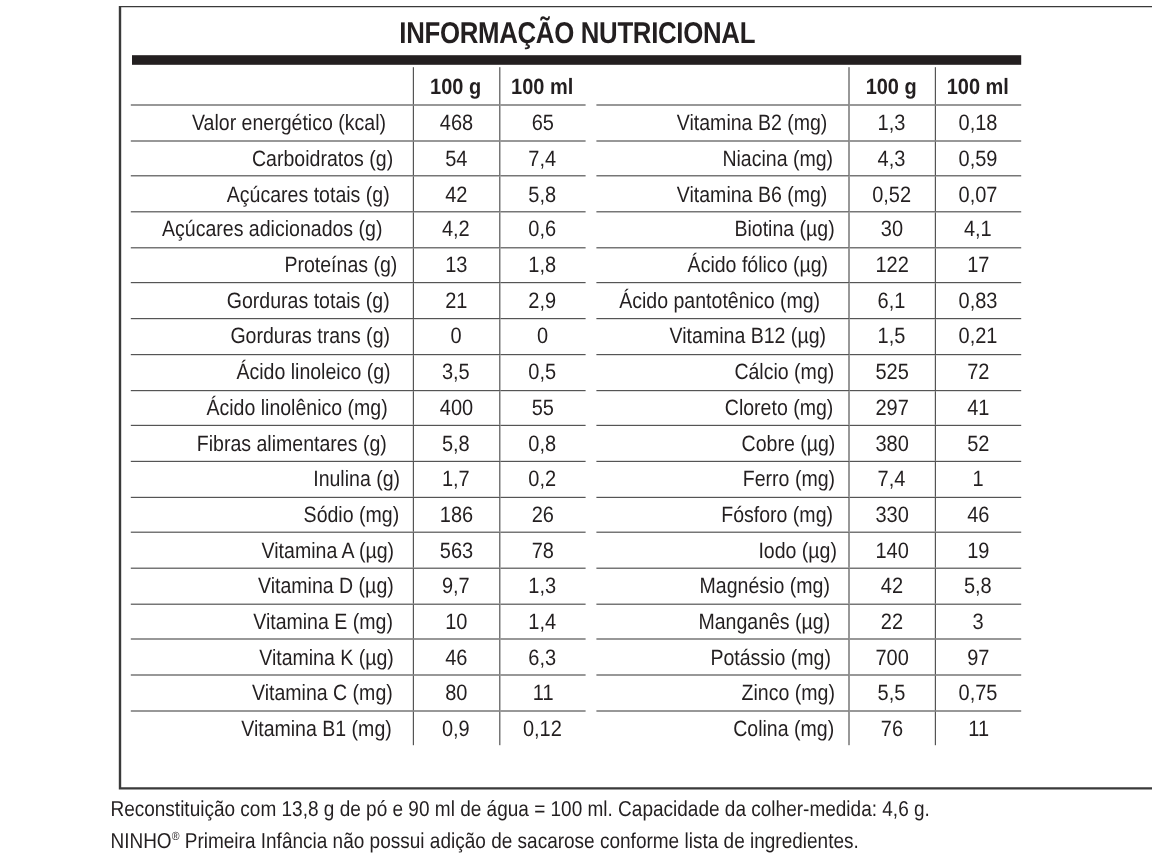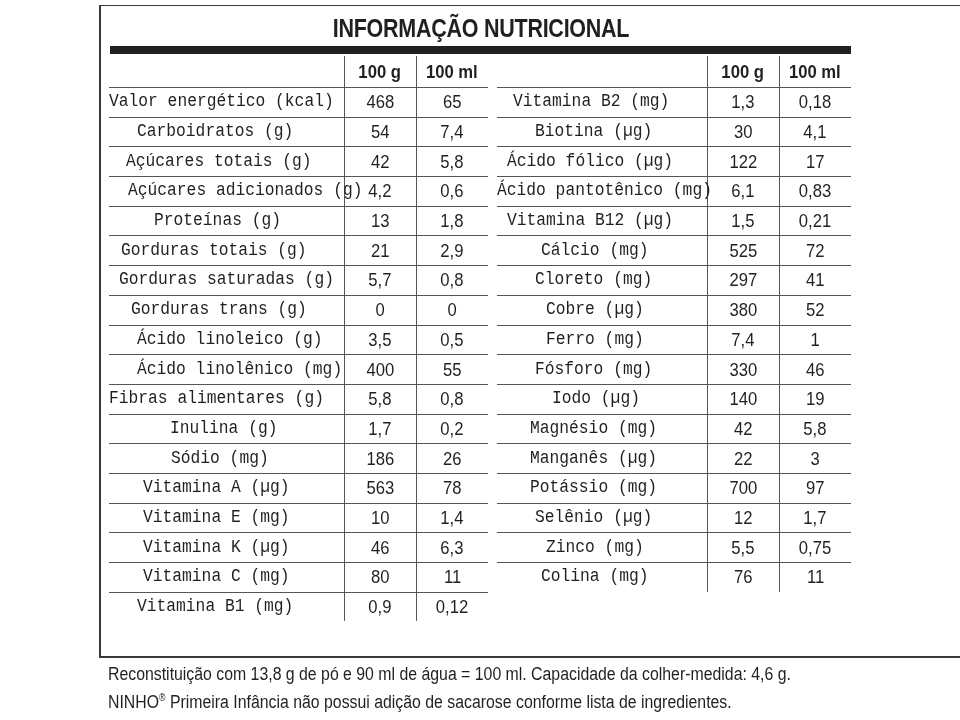--- a/index.html
+++ b/index.html
@@ -7,32 +7,32 @@
          font-family: "Liberation Sans", "DejaVu Sans", sans-serif; color: #231f20; }
   .frame { position: absolute; left: 99px; top: 5px; width: 900px; height: 653px;
            border: 2px solid #3a3a3a; border-top-width: 1.5px; box-sizing: border-box; }
   .title { position: absolute; left: 0; top: 8px; width: 760px; text-align: center;
            font-weight: bold; font-size: 25px; letter-spacing: -0.3px; transform: scaleX(0.86); transform-origin: center; }
   .bar { position: absolute; left: 9px; top: 40px; width: 741px; height: 8px; background: #231f20; }
   table.nt { position: absolute; top: 50px; border-collapse: collapse; table-layout: fixed; }
   table.nt td { height: 28.7px; padding: 0; font-size: 18.5px; line-height: 20px;
                 border-bottom: 1.2px solid #555; white-space: nowrap; overflow: visible; }
   table.nt tr:last-child td { border-bottom: none; }
-  table.nt td.lbl { text-align: center; font-family: Liberation Mono, monospace; }
+  table.nt td.lbl { text-align: right; }
   table.nt td.lbl span { display: inline-block; transform: scaleX(0.88); transform-origin: left center; }
   table.nt td.num { text-align: center; border-left: 1.2px solid #555; }
   table.nt td.num span { display: inline-block; transform: scaleX(0.9); }
   table.nt tr.head td { font-weight: bold; height: 31px; }
   table.nt tr.head td.lbl { border-bottom: 1.2px solid #555; }
   .tl { left: 8px; width: 379px; }
   .tr { left: 396px; width: 354px; }
   .ind1 { padding-left: 10px !important; }
   .ind2 { padding-left: 19px !important; }
   .ind3 { padding-left: 28px !important; }
-  .notes { position: absolute; left: 108px; top: 662px; font-size: 18px; line-height: 24px; }
+  .notes { position: absolute; left: 92px; top: 662px; font-size: 18px; line-height: 24px; }
   .notes div { transform: scaleX(0.88); transform-origin: left center; white-space: nowrap; }
   sup { font-size: 10px; }
 </style>
 </head>
 <body>
 
 <div class="frame">
   <div class="title">INFORMAÇÃO NUTRICIONAL</div>
   <div class="bar"></div>
 
@@ -72,25 +72,20 @@
           <td class="lbl"><span>Proteínas (g)</span></td>
           <td class="num"><span>13</span></td>
           <td class="num"><span>1,8</span></td>
         </tr>
         <tr>
           <td class="lbl"><span>Gorduras totais (g)</span></td>
           <td class="num"><span>21</span></td>
           <td class="num"><span>2,9</span></td>
         </tr>
         <tr>
-          <td class="lbl ind1"><span>Gorduras saturadas (g)</span></td>
-          <td class="num"><span>5,7</span></td>
-          <td class="num"><span>0,8</span></td>
-        </tr>
-        <tr>
           <td class="lbl ind1"><span>Gorduras trans (g)</span></td>
           <td class="num"><span>0</span></td>
           <td class="num"><span>0</span></td>
         </tr>
         <tr>
           <td class="lbl ind3"><span>Ácido linoleico (g)</span></td>
           <td class="num"><span>3,5</span></td>
           <td class="num"><span>0,5</span></td>
         </tr>
         <tr>
@@ -110,20 +105,25 @@
         </tr>
         <tr>
           <td class="lbl"><span>Sódio (mg)</span></td>
           <td class="num"><span>186</span></td>
           <td class="num"><span>26</span></td>
         </tr>
         <tr>
           <td class="lbl"><span>Vitamina A (µg)</span></td>
           <td class="num"><span>563</span></td>
           <td class="num"><span>78</span></td>
+        </tr>
+        <tr>
+          <td class="lbl"><span>Vitamina D (µg)</span></td>
+          <td class="num"><span>9,7</span></td>
+          <td class="num"><span>1,3</span></td>
         </tr>
         <tr>
           <td class="lbl"><span>Vitamina E (mg)</span></td>
           <td class="num"><span>10</span></td>
           <td class="num"><span>1,4</span></td>
         </tr>
         <tr>
           <td class="lbl"><span>Vitamina K (µg)</span></td>
           <td class="num"><span>46</span></td>
           <td class="num"><span>6,3</span></td>
@@ -152,20 +152,30 @@
         <td class="lbl"></td>
         <td class="num"><span>100 g</span></td>
         <td class="num"><span>100 ml</span></td>
       </tr>
     <tr>
           <td class="lbl"><span>Vitamina B2 (mg)</span></td>
           <td class="num"><span>1,3</span></td>
           <td class="num"><span>0,18</span></td>
         </tr>
         <tr>
+          <td class="lbl"><span>Niacina (mg)</span></td>
+          <td class="num"><span>4,3</span></td>
+          <td class="num"><span>0,59</span></td>
+        </tr>
+        <tr>
+          <td class="lbl"><span>Vitamina B6 (mg)</span></td>
+          <td class="num"><span>0,52</span></td>
+          <td class="num"><span>0,07</span></td>
+        </tr>
+        <tr>
           <td class="lbl"><span>Biotina (µg)</span></td>
           <td class="num"><span>30</span></td>
           <td class="num"><span>4,1</span></td>
         </tr>
         <tr>
           <td class="lbl"><span>Ácido fólico (µg)</span></td>
           <td class="num"><span>122</span></td>
           <td class="num"><span>17</span></td>
         </tr>
         <tr>
@@ -215,25 +225,20 @@
         </tr>
         <tr>
           <td class="lbl"><span>Manganês (µg)</span></td>
           <td class="num"><span>22</span></td>
           <td class="num"><span>3</span></td>
         </tr>
         <tr>
           <td class="lbl"><span>Potássio (mg)</span></td>
           <td class="num"><span>700</span></td>
           <td class="num"><span>97</span></td>
-        </tr>
-        <tr>
-          <td class="lbl"><span>Selênio (µg)</span></td>
-          <td class="num"><span>12</span></td>
-          <td class="num"><span>1,7</span></td>
         </tr>
         <tr>
           <td class="lbl"><span>Zinco (mg)</span></td>
           <td class="num"><span>5,5</span></td>
           <td class="num"><span>0,75</span></td>
         </tr>
         <tr>
           <td class="lbl"><span>Colina (mg)</span></td>
           <td class="num"><span>76</span></td>
           <td class="num"><span>11</span></td>

